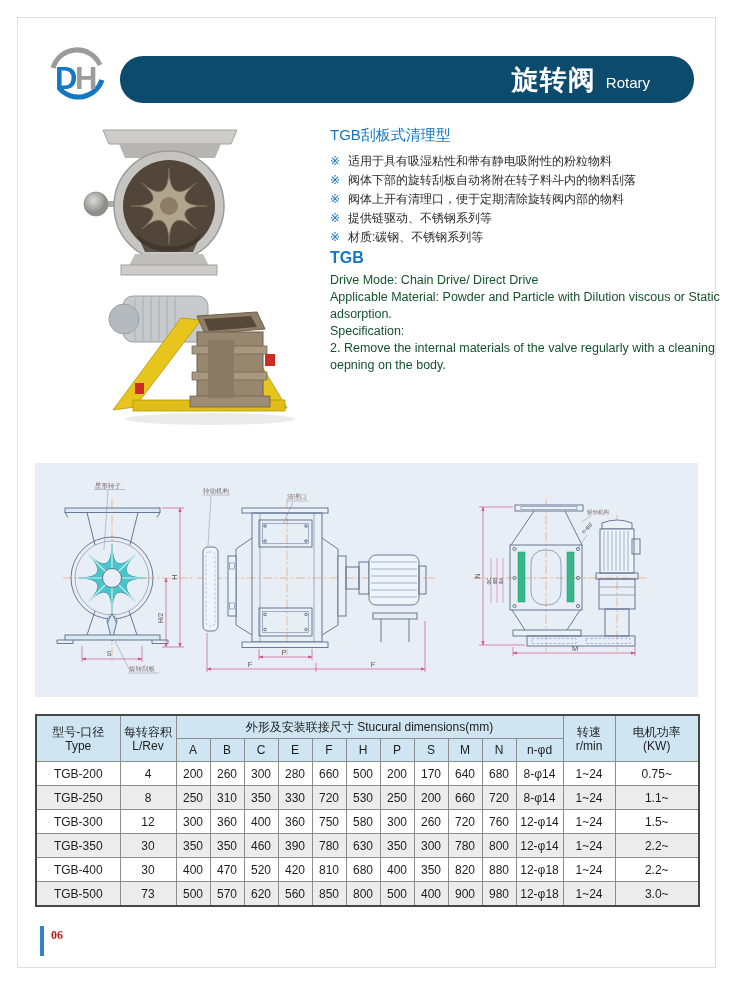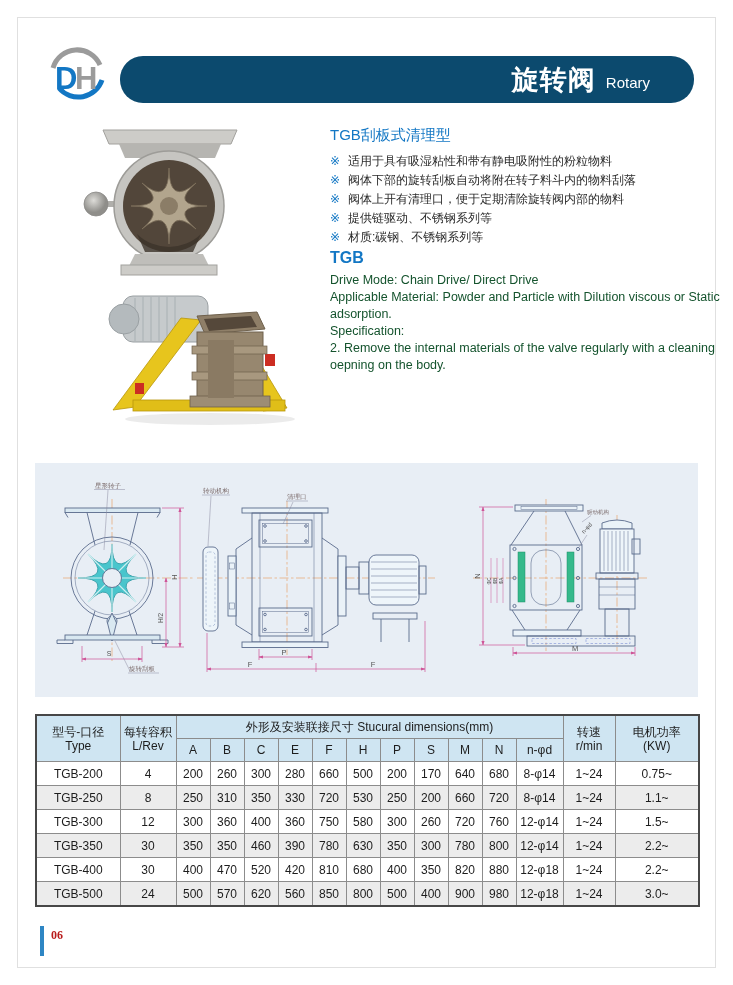--- a/index.html
+++ b/index.html
@@ -466,21 +466,21 @@
           <td>400</td>
           <td>350</td>
           <td>820</td>
           <td>880</td>
           <td>12-φ18</td>
           <td>1~24</td>
           <td>2.2~</td>
         </tr>
         <tr>
           <td>TGB-500</td>
-          <td>24</td>
+          <td>73</td>
           <td>500</td>
           <td>570</td>
           <td>620</td>
           <td>560</td>
           <td>850</td>
           <td>800</td>
           <td>500</td>
           <td>400</td>
           <td>900</td>
           <td>980</td>

